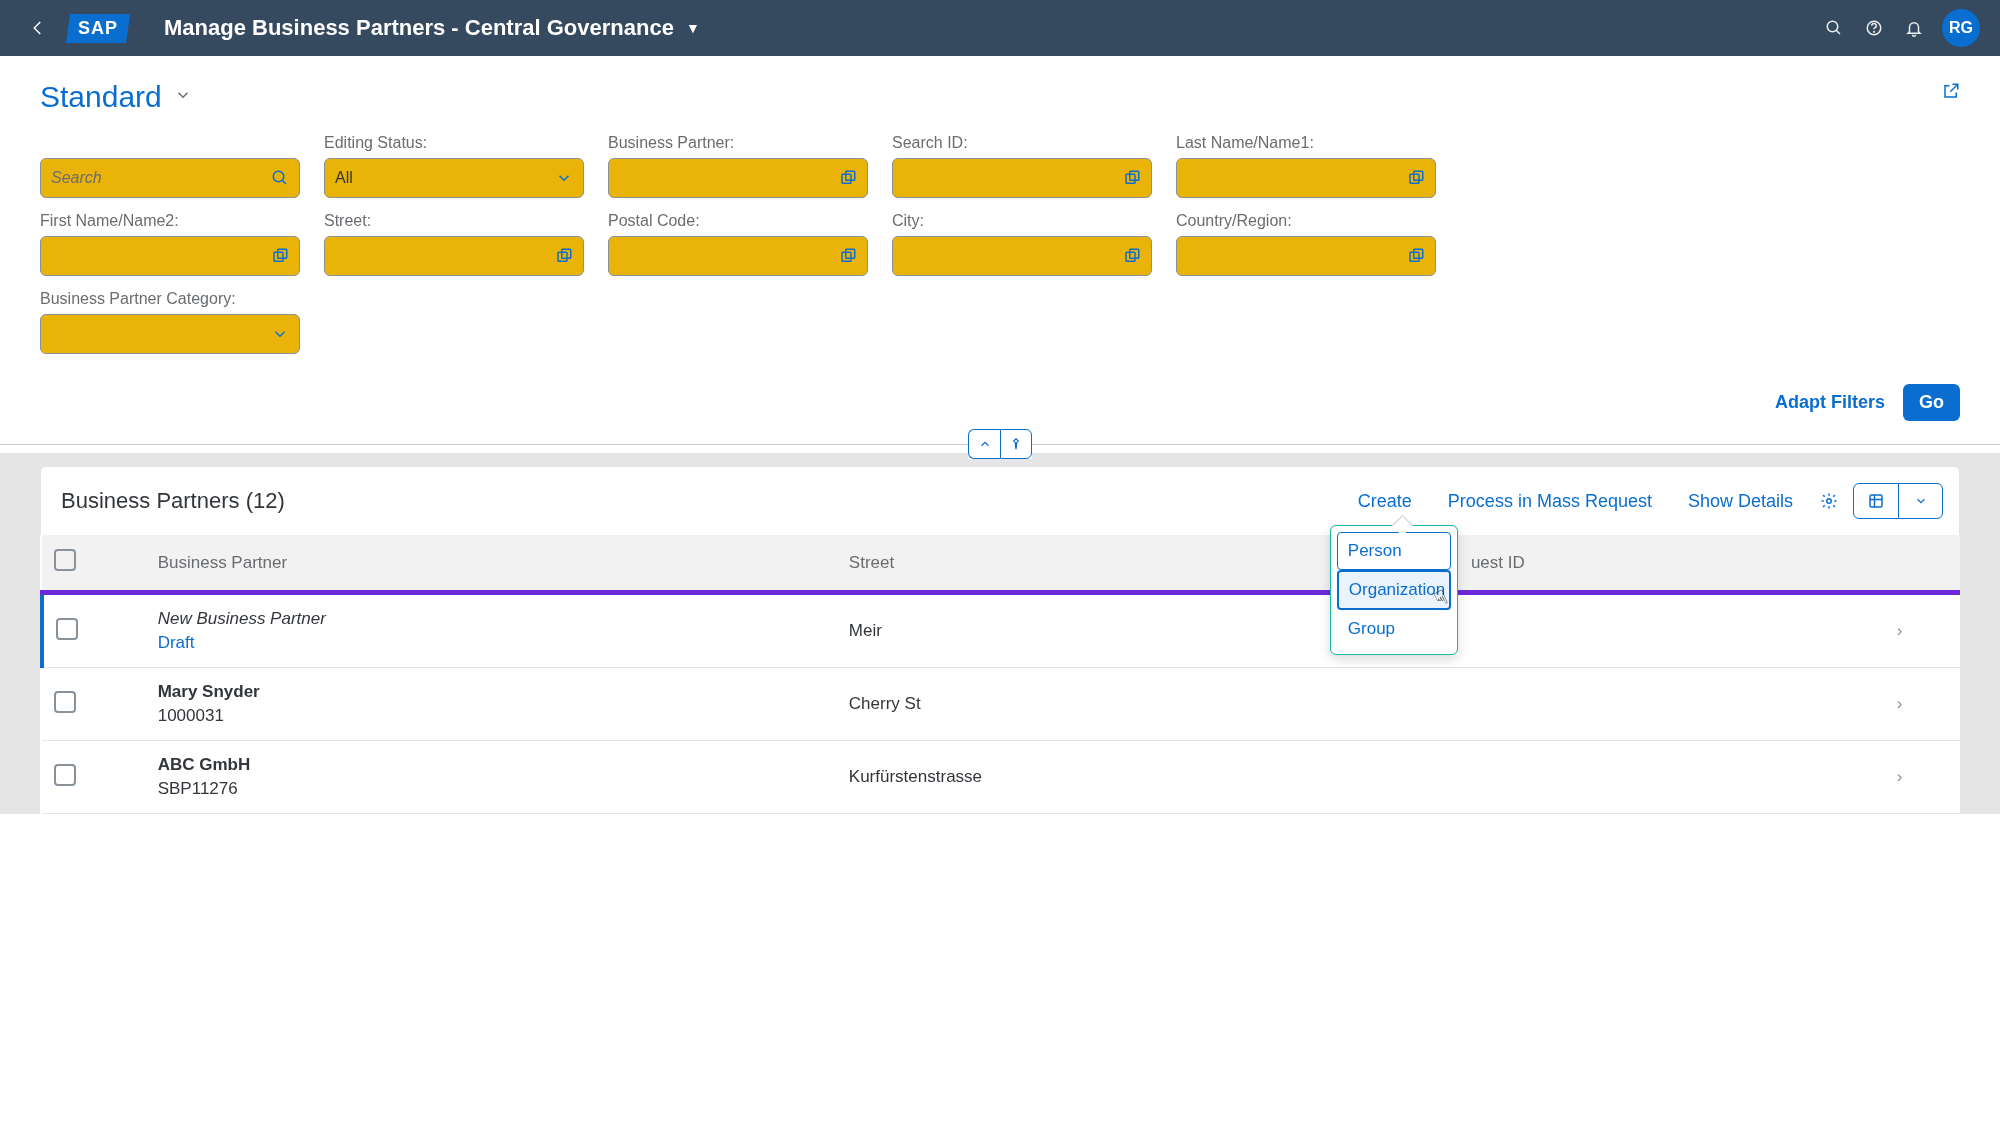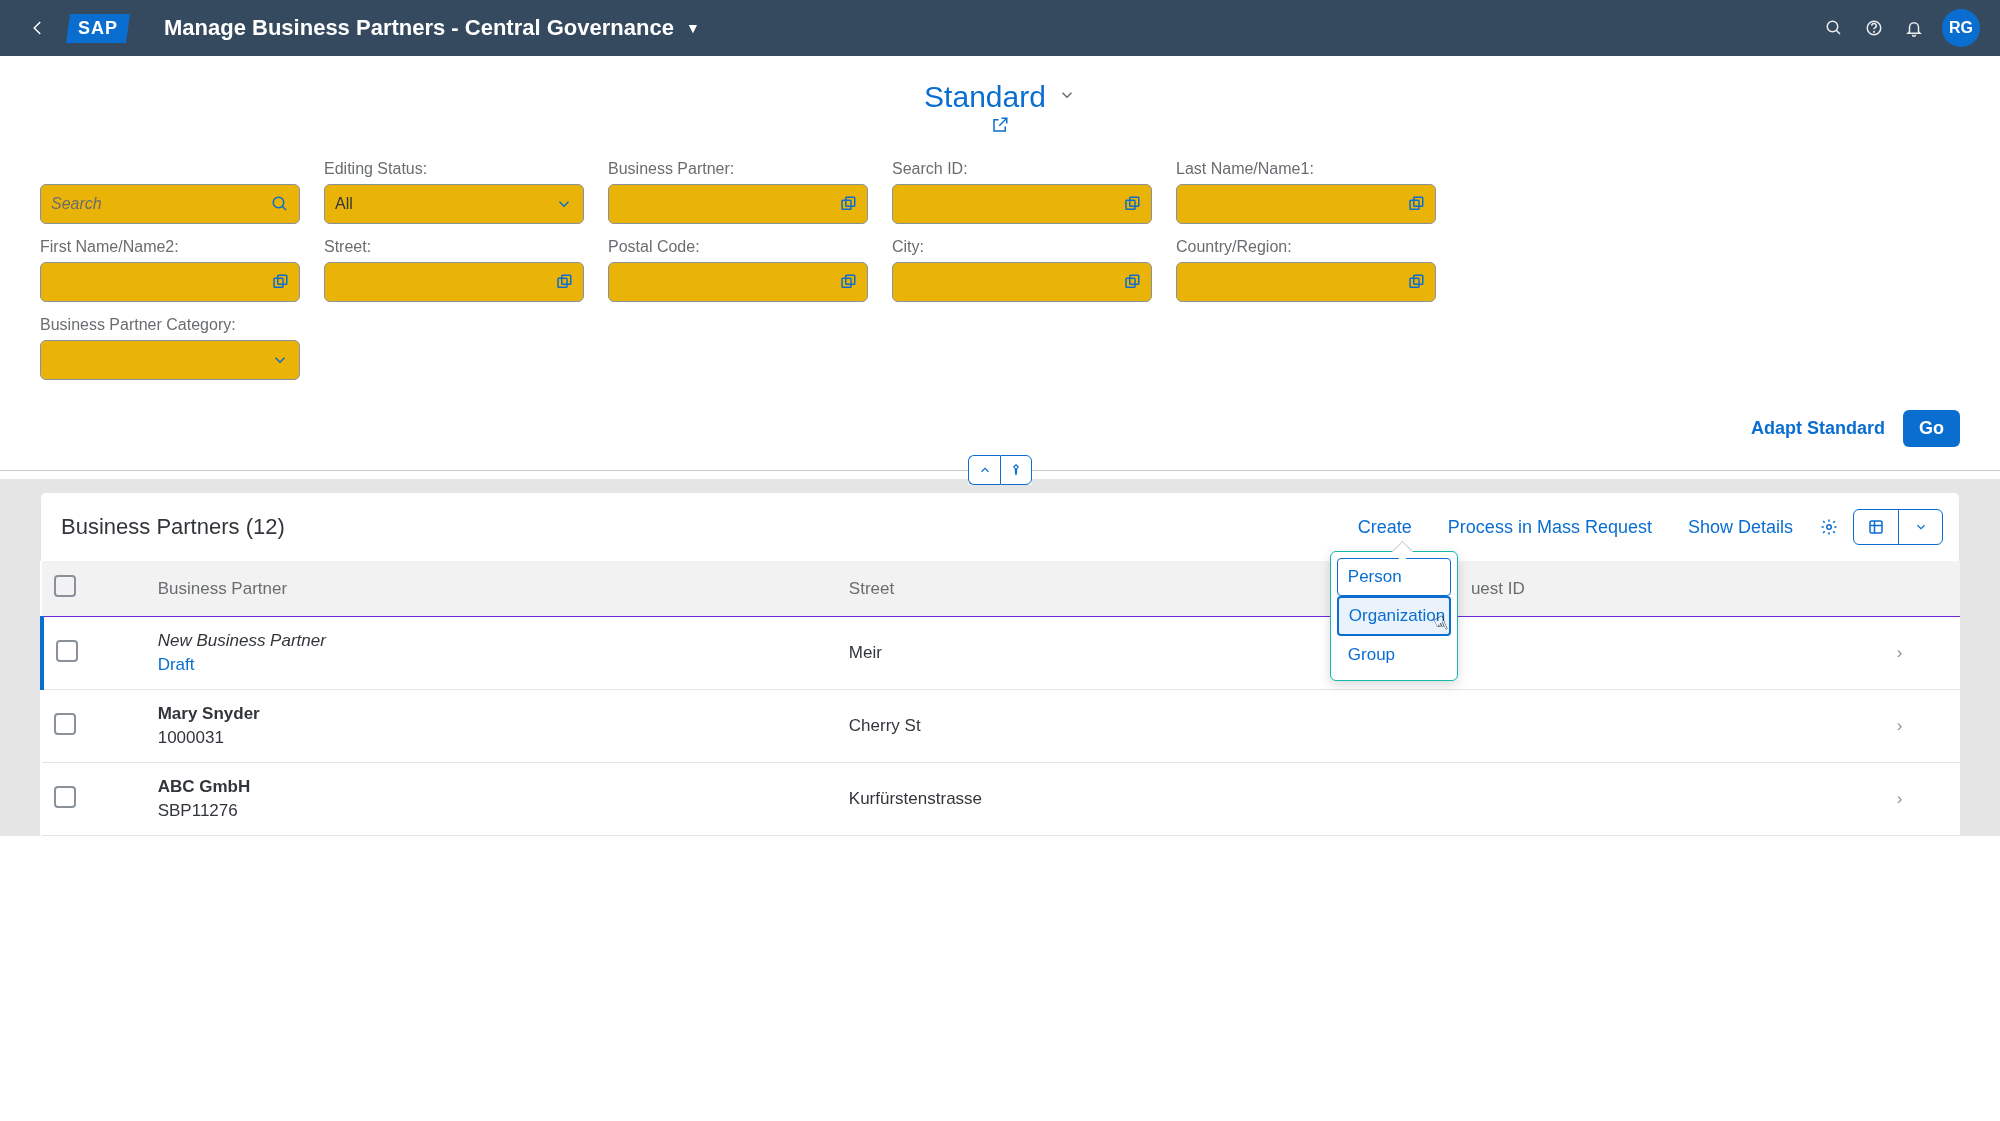--- a/index.html
+++ b/index.html
@@ -19,21 +19,21 @@
     transform:skewX(-8deg);
   }
   .sap-logo span { display:inline-block; transform:skewX(8deg); }
   .shell-title { font-size:22px; font-weight:700; display:flex; align-items:center; gap:12px;}
   .shell-title .caret { font-size:14px; }
   .shell-spacer { flex:1; }
   .shell-icon { width:40px; height:40px; display:flex; align-items:center; justify-content:center; font-size:20px; cursor:pointer; opacity:.9;}
   .avatar { width:38px; height:38px; border-radius:50%; background:#0a6ed1; display:flex; align-items:center; justify-content:center; font-size:16px; font-weight:600; margin-left:8px; cursor:pointer;}
   
   .page-head {
-    padding:24px 40px 0 40px; display:flex; align-items:center; justify-content:space-between;flex-direction:column;
+    padding:24px 40px 0 40px; display:flex; align-items:flex-start; justify-content:space-between;
   }
   .variant { color:#0a6ed1; font-size:30px; display:flex; align-items:center; gap:12px; cursor:pointer;}
   .variant .caret { font-size:18px; color:#6a6d70; }
   .share-icon { color:#0a6ed1; font-size:22px; cursor:pointer;}
   
   .filter-bar { padding:20px 40px 12px 40px; }
   .filter-row { display:flex; gap:24px; margin-bottom:14px; flex-wrap:wrap;}
   .filter-field { width:260px; }
   .filter-label { font-size:16px; color:#6a6d70; margin-bottom:6px; display:block;}
   .input-wrap {
@@ -107,21 +107,21 @@
   .cursor-hand {
     position:absolute; right:2px; bottom:-2px; font-size:20px; color:#000;
     transform:rotate(-25deg);
   }
   
   table.data {
     width:100%; border-collapse:collapse; background:#fff; table-layout:fixed;
   }
   table.data thead th {
     text-align:left; font-weight:400; font-size:17px; color:#6a6d70;
-    padding:14px 12px; background:#f2f2f2; border-bottom:1px solid #6d28d9;
+    padding:14px 12px; background:#f2f2f2; border-bottom:5px solid #6d28d9;
   }
   table.data tbody tr { border-bottom:1px solid #e5e5e5;}
   table.data tbody td { padding:14px 12px; font-size:17px; vertical-align:middle;}
   .cb {
     width:22px; height:22px; border:2px solid #89919a; border-radius:4px; display:inline-block;
   }
   col.ckcol { width:60px;}
   col.bpcol { width:400px;}
   col.stcol { width:360px;}
   col.rqcol { width:220px;}
@@ -331,21 +331,21 @@
           <svg class="icon-svg" viewBox="0 0 24 24">
               <polyline points="6 9 12 15 18 9"></polyline>
             </svg>
         </span>
       </div>
     </div>
   </div>
 </div>
 
 <div class="filter-actions">
-  <span class="link-btn">Adapt Standard</span>
+  <span class="link-btn">Adapt Filters</span>
   <button class="go-btn">Go</button>
 </div>
 
 <div class="divider-with-controls">
   <div class="collapse-controls">
     <div class="collapse-btn">
       <svg class="icon-svg" viewBox="0 0 24 24" style="width:14px;height:14px;">
           <polyline points="6 15 12 9 18 15"></polyline>
         </svg>
     </div>

